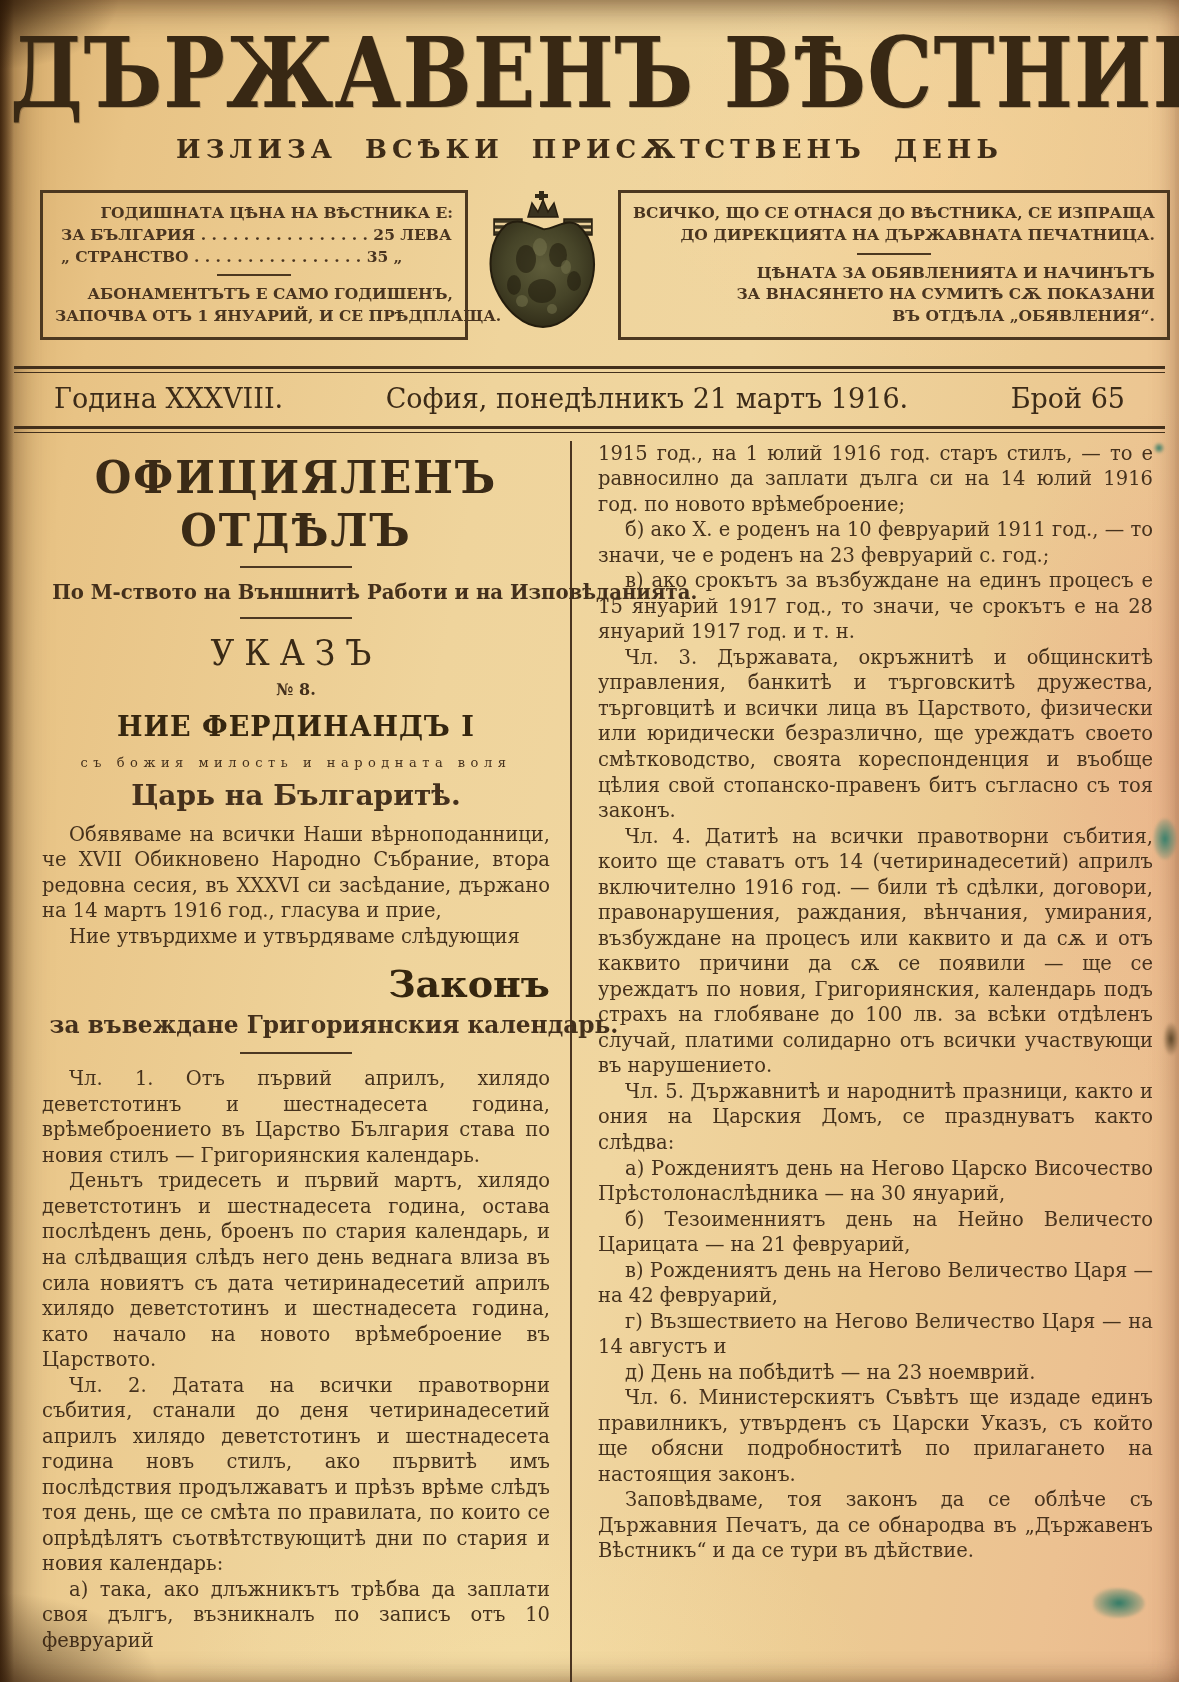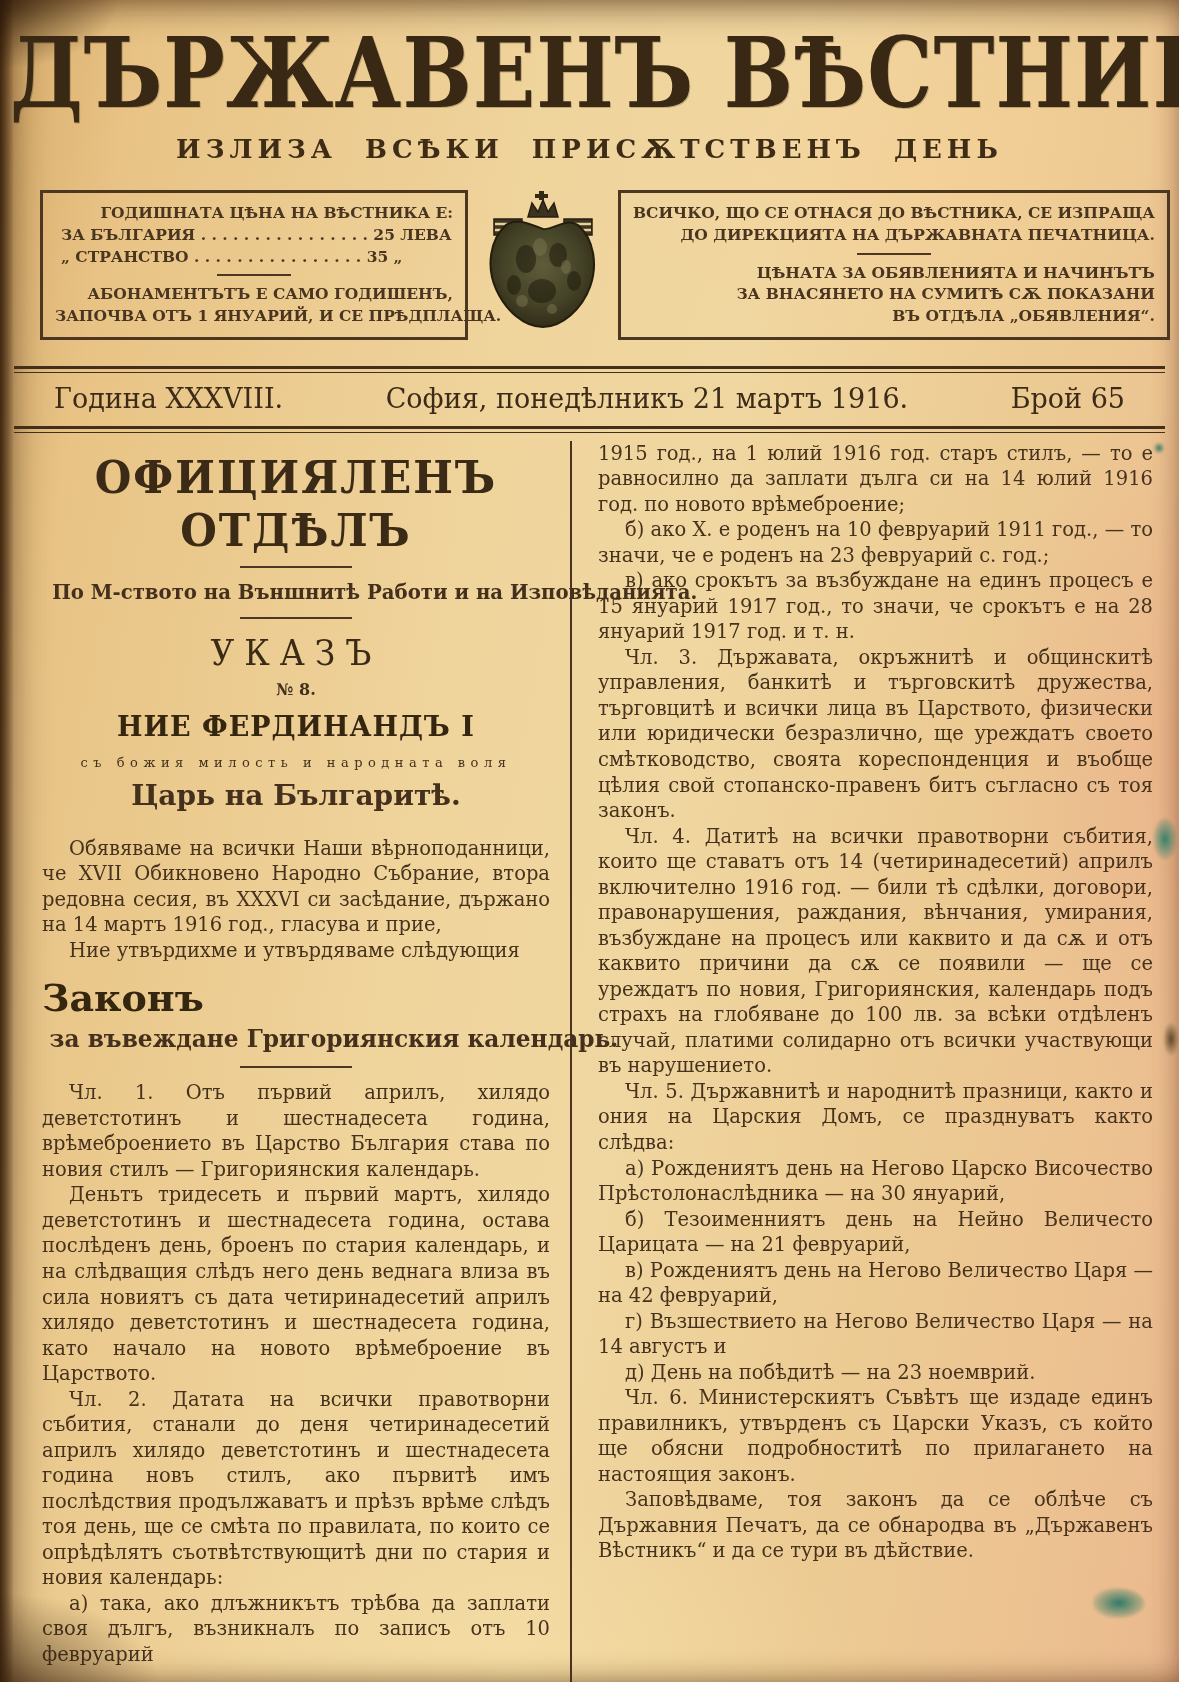--- a/index.html
+++ b/index.html
@@ -90,29 +90,29 @@
     font-size: 42px; font-weight: bold; letter-spacing: 2px; color: #3a2a16;
     transform: scaleY(1.08);
   }
   .sep { width: 112px; border-top: 2.5px solid #4c3822; margin: 13px auto 12px; }
   .ministry { text-align: center; font-size: 20.5px; font-weight: bold; white-space: nowrap; transform: scaleX(0.96); }
   .ukaz { text-align: center; font-size: 33px; letter-spacing: 10px; margin-top: 14px; color:#3a2a16; transform: scaleY(1.08); }
   .ukaz-no { text-align: center; font-size: 16px; font-weight: bold; margin-top: 8px; }
   .king { text-align: center; font-size: 27px; font-weight: bold; letter-spacing: 1px; margin-top: 12px; color:#35260f; }
   .grace { text-align: center; font-size: 13px; font-weight: normal; letter-spacing: 5.5px; margin-top: 13px; white-space: nowrap; }
   .tsar { text-align: center; font-size: 28px; font-weight: bold; margin-top: 9px; }
-  .law-title { margin: 12px 0 0; text-align: left; font-size: 38px; font-weight: bold; color: #35260f; }
+  .law-title { margin: 12px 0 0; text-align: right; font-size: 38px; font-weight: bold; color: #35260f; }
   .law-sub { text-align: center; font-size: 24px; font-weight: bold; margin-top: 4px; white-space: nowrap; transform: scaleX(0.97); }
 
   p.body {
     margin: 0; font-size: 19.5px; line-height: 1.31; text-align: justify;
     color: #46321d;
   }
   p.body.ind { text-indent: 27px; }
-  .col-left p.body:first-of-type { margin-top: 24px; }
+  .col-left p.body:first-of-type { margin-top: 10px; }
 </style>
 </head>
 <body>
 
 <div class="page">
 
   <div class="edge-left"></div>
   <div class="corner-tl"></div>
   <div class="corner-bl"></div>
   <div class="stain s1"></div>

